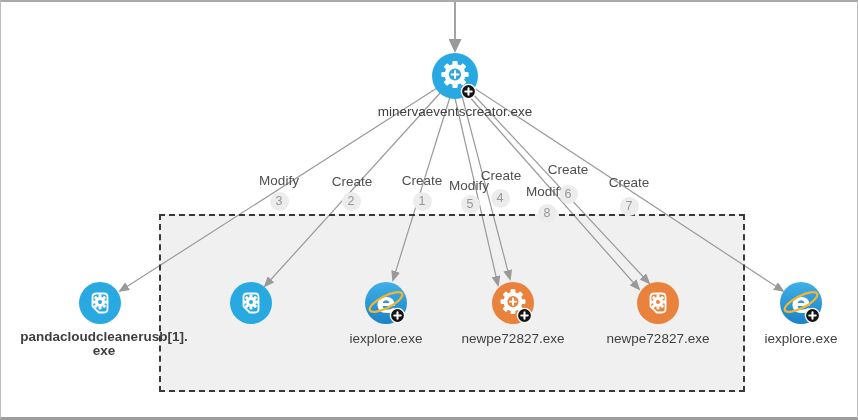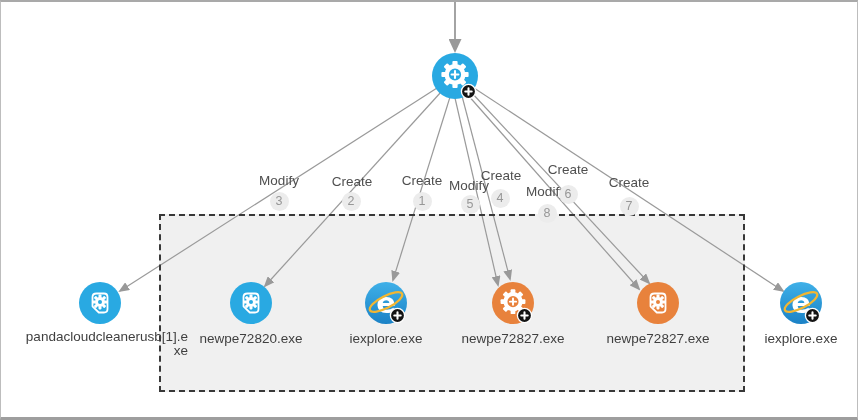--- a/index.html
+++ b/index.html
@@ -28,21 +28,21 @@
   .node-icon{position:absolute;z-index:4;}
   .node-icon svg.main{display:block;}
   .blue{color:#29a9e2;}
   .orange{color:#e8823c;}
   .plusbadge{position:absolute;z-index:5;}
   .nlabel{
     position:absolute;z-index:4;top:329px;width:160px;text-align:center;
     font-size:13.5px;color:#3f3f3f;white-space:nowrap;
   }
   .nlabel.wrap{
-    white-space:normal;text-align:right;word-break:break-all;line-height:1.05;
+    white-space:normal;text-align:center;word-break:break-all;line-height:1.05;font-weight:bold;
   }
   .plabel{
     position:absolute;z-index:4;left:344px;top:102px;width:220px;text-align:center;
     font-size:13.5px;color:#3f3f3f;
   }
   .elabel{
     position:absolute;z-index:4;transform:translateX(-50%);
     font-size:13.5px;color:#4f4f4f;white-space:nowrap;
   }
   .eseq{
@@ -140,20 +140,21 @@
   <div class="sel-border"></div>
 
   <div class="node-icon blue" style="left:431px;top:51px;width:46px;height:46px">
     <svg class="main" width="46" height="46">
         <use href="#sym-gear-plus"></use>
       </svg>
     <svg class="plusbadge" style="left:28px;top:30px" width="17" height="17">
         <use href="#sym-plusbadge"></use>
       </svg>
   </div>
+  <div class="plabel">minervaeventscreator.exe</div>
 
   <div class="elabel" style="left:278px;top:171px">Modify</div>
   <div class="elabel" style="left:351px;top:172px">Create</div>
   <div class="elabel" style="left:421px;top:171px">Create</div>
   <div class="elabel" style="left:468px;top:176px">Modify</div>
   <div class="elabel" style="left:500px;top:166px">Create</div>
   <div class="elabel" style="left:545px;top:182px">Modify</div>
   <div class="elabel" style="left:567px;top:160px">Create</div>
   <div class="elabel" style="left:628px;top:173px">Create</div>
 
@@ -171,21 +172,20 @@
         <use href="#sym-file-gear"></use>
       </svg>
   </div>
   <div class="nlabel wrap" style="left:19px;top:328px;width:168px">pandacloudcleanerusb[1].exe</div>
 
   <div class="node-icon blue" style="left:229px;top:280px;width:42px;height:42px">
     <svg class="main" width="42" height="42">
         <use href="#sym-file-gear"></use>
       </svg>
   </div>
-  <div class="nlabel" style="left:170px">newpe72820.exe</div>
 
   <div class="node-icon" style="left:364px;top:280px;width:42px;height:42px">
     <svg class="main" width="42" height="42">
         <use href="#sym-ie"></use>
       </svg>
     <svg class="plusbadge" style="left:24px;top:25px" width="17" height="17">
         <use href="#sym-plusbadge"></use>
       </svg>
   </div>
   <div class="nlabel" style="left:305px">iexplore.exe</div>

